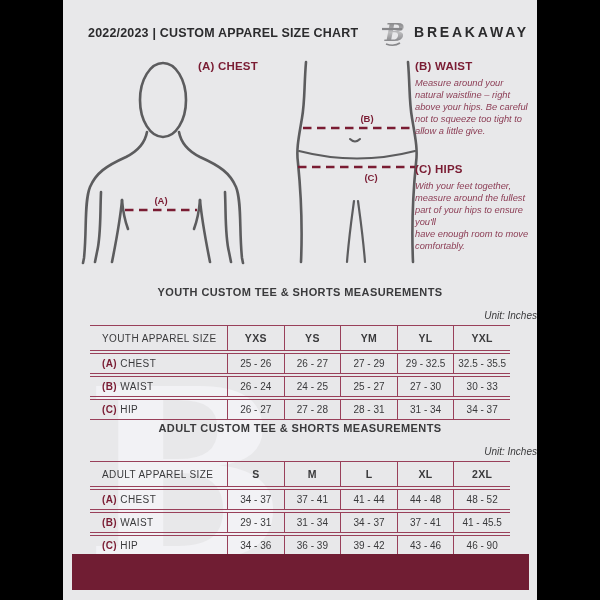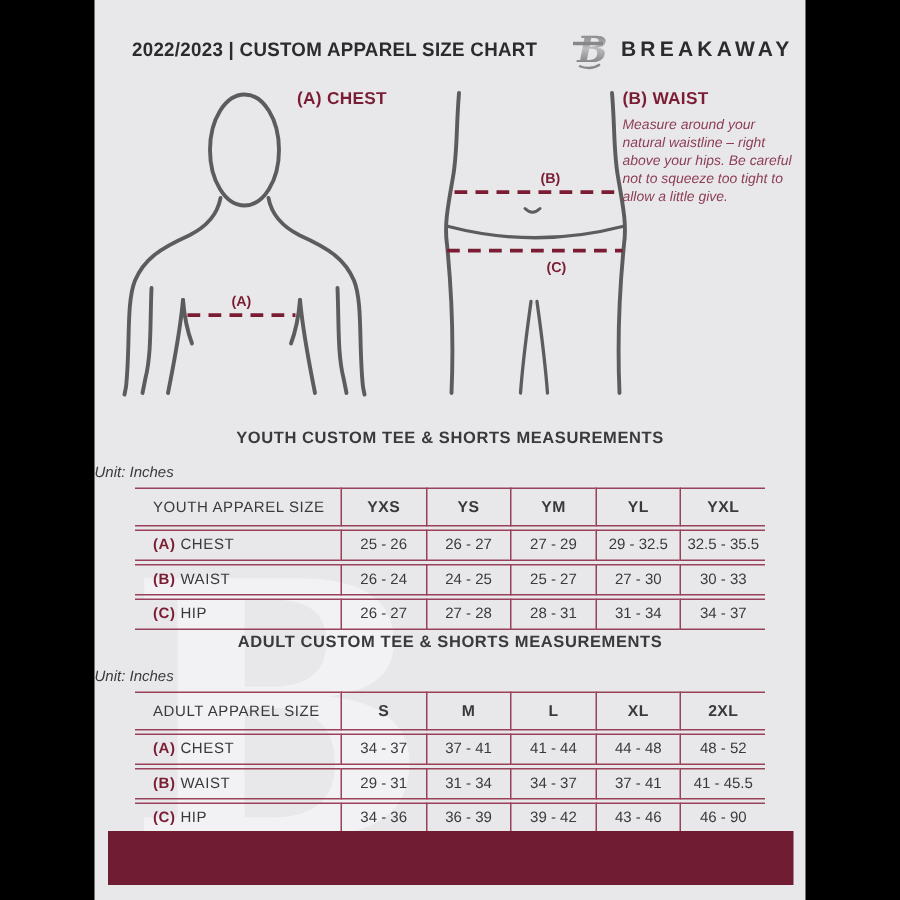--- a/index.html
+++ b/index.html
@@ -28,21 +28,21 @@
   .note-b{left:352px;top:60px;width:114px;}
   .note-c{left:352px;top:163px;width:116px;}
 
   .fig-svg{position:absolute;left:0;top:0;z-index:1;}
 
   
   .tbl-block{position:absolute;left:0;width:474px;z-index:1;}
   .tbl-block.youth{top:274px;}
   .tbl-block.adult{top:410px;}
   .tbl-title{text-align:center;font-weight:bold;font-size:11px;letter-spacing:.4px;color:#3a3a3c;margin:12px;}
-  .tbl-unit{text-align:left;font-style:italic;font-size:10px;color:#3a3a3c;margin:1px 0 2px 0;}
+  .tbl-unit{text-align:right;font-style:italic;font-size:10px;color:#3a3a3c;margin:1px 0 2px 0;}
   table.size{width:420px;margin:0 auto;border-collapse:separate;border-spacing:0 2px;table-layout:fixed;}
   table.size th,table.size td{border-top:1px solid #99405a;border-bottom:1px solid #99405a;
     padding:0;height:19px;font-size:10px;color:#3a3a3c;text-align:center;font-weight:normal;}
   table.size th{height:24px;}
   table.size .lbl{text-align:left;padding-left:12px;letter-spacing:.4px;}
   table.size .v{border-left:1px solid #99405a;}
   table.size .sz{font-weight:bold;font-size:10.5px;letter-spacing:.3px;}
   .rk{color:#7a1c33;font-weight:bold;}
 
   
@@ -107,20 +107,26 @@
 
     <div class="note note-a">
       <h3>
         <span>(A)</span> <span>CHEST</span></h3>
     </div>
     <div class="note note-b">
       <h3>
         <span>(B)</span> <span>WAIST</span></h3>
       <p>Measure around your natural waistline – right above your hips. Be careful not to squeeze too tight to allow a little give.</p>
     </div>
+    <div class="note note-c">
+      <h3>
+        <span>(C)</span> <span>HIPS</span></h3>
+      <p>With your feet together, measure around the fullest part of your hips to ensure you'll
+have enough room to move comfortably.</p>
+    </div>
 
     <div class="tbl-block youth">
       <div class="tbl-title">YOUTH CUSTOM TEE &amp; SHORTS MEASUREMENTS</div>
       <div class="tbl-unit">Unit: Inches</div>
       <table class="size">
         <colgroup>
             <col style="width:137px">
             <col>
             <col>
             <col>

